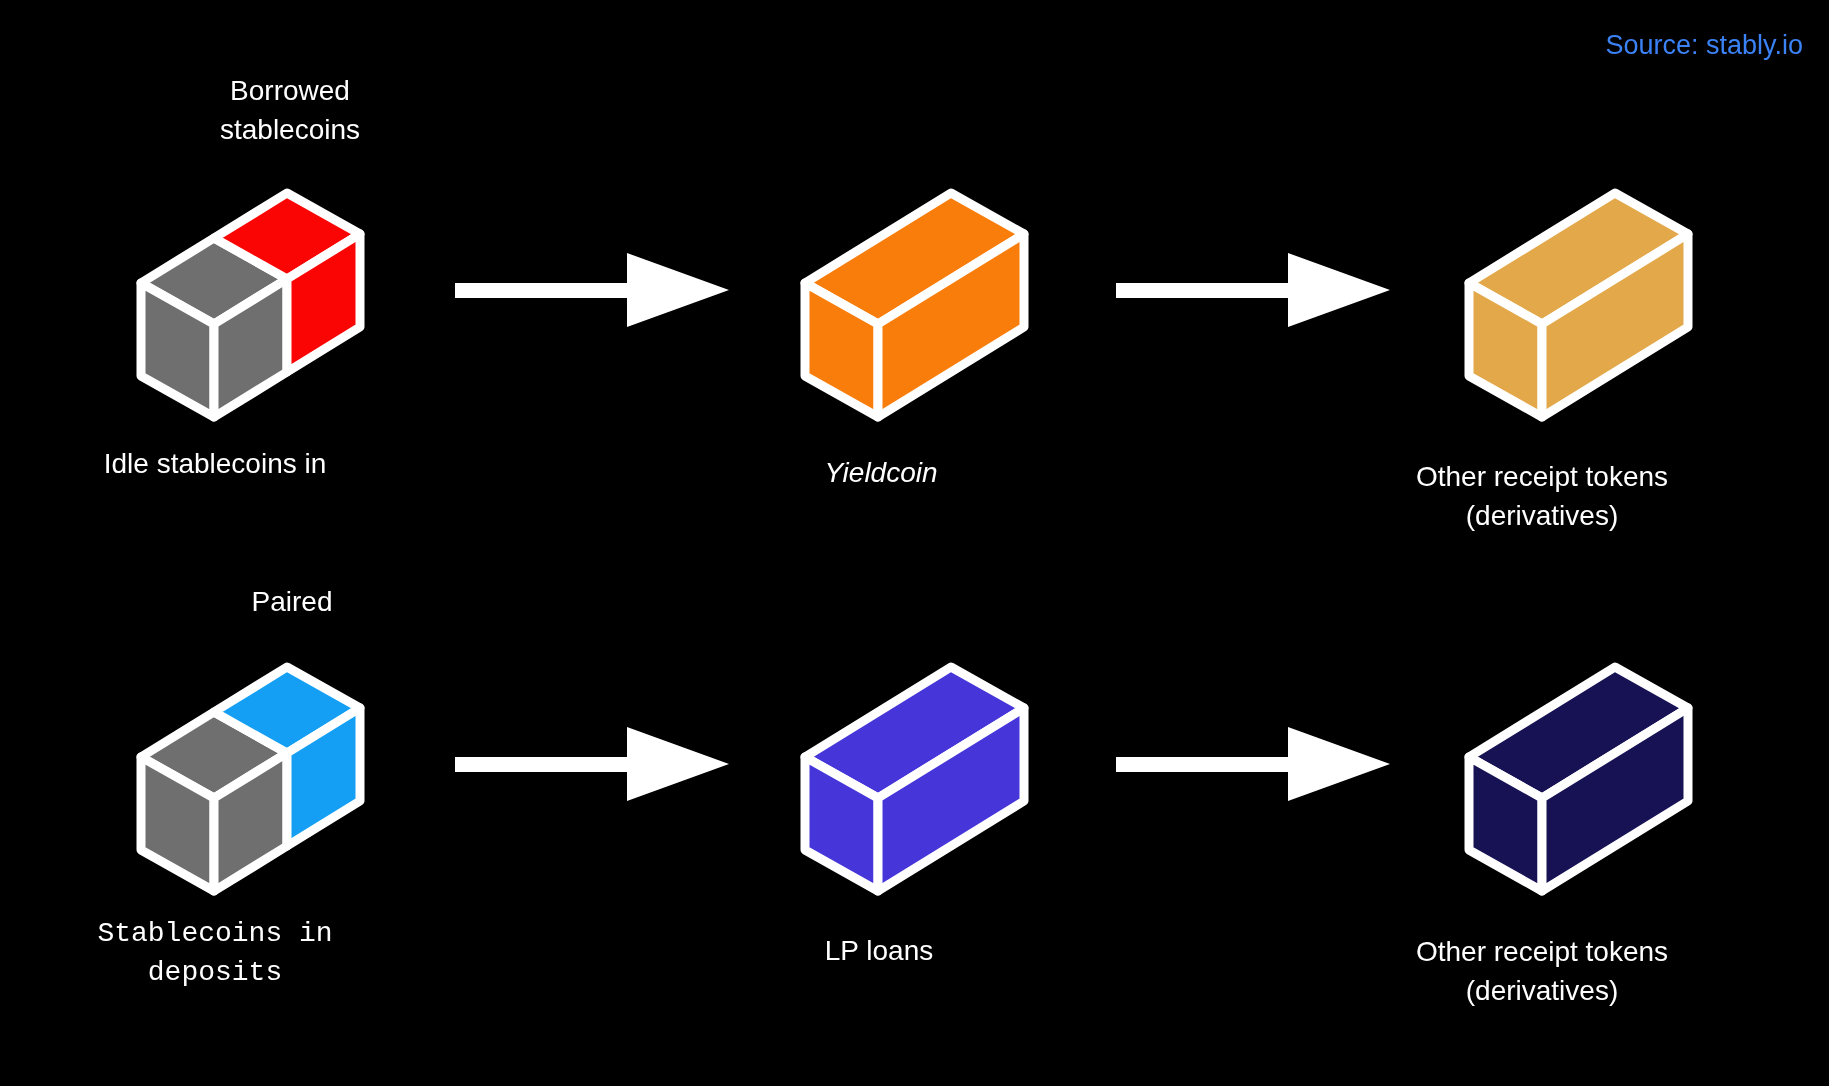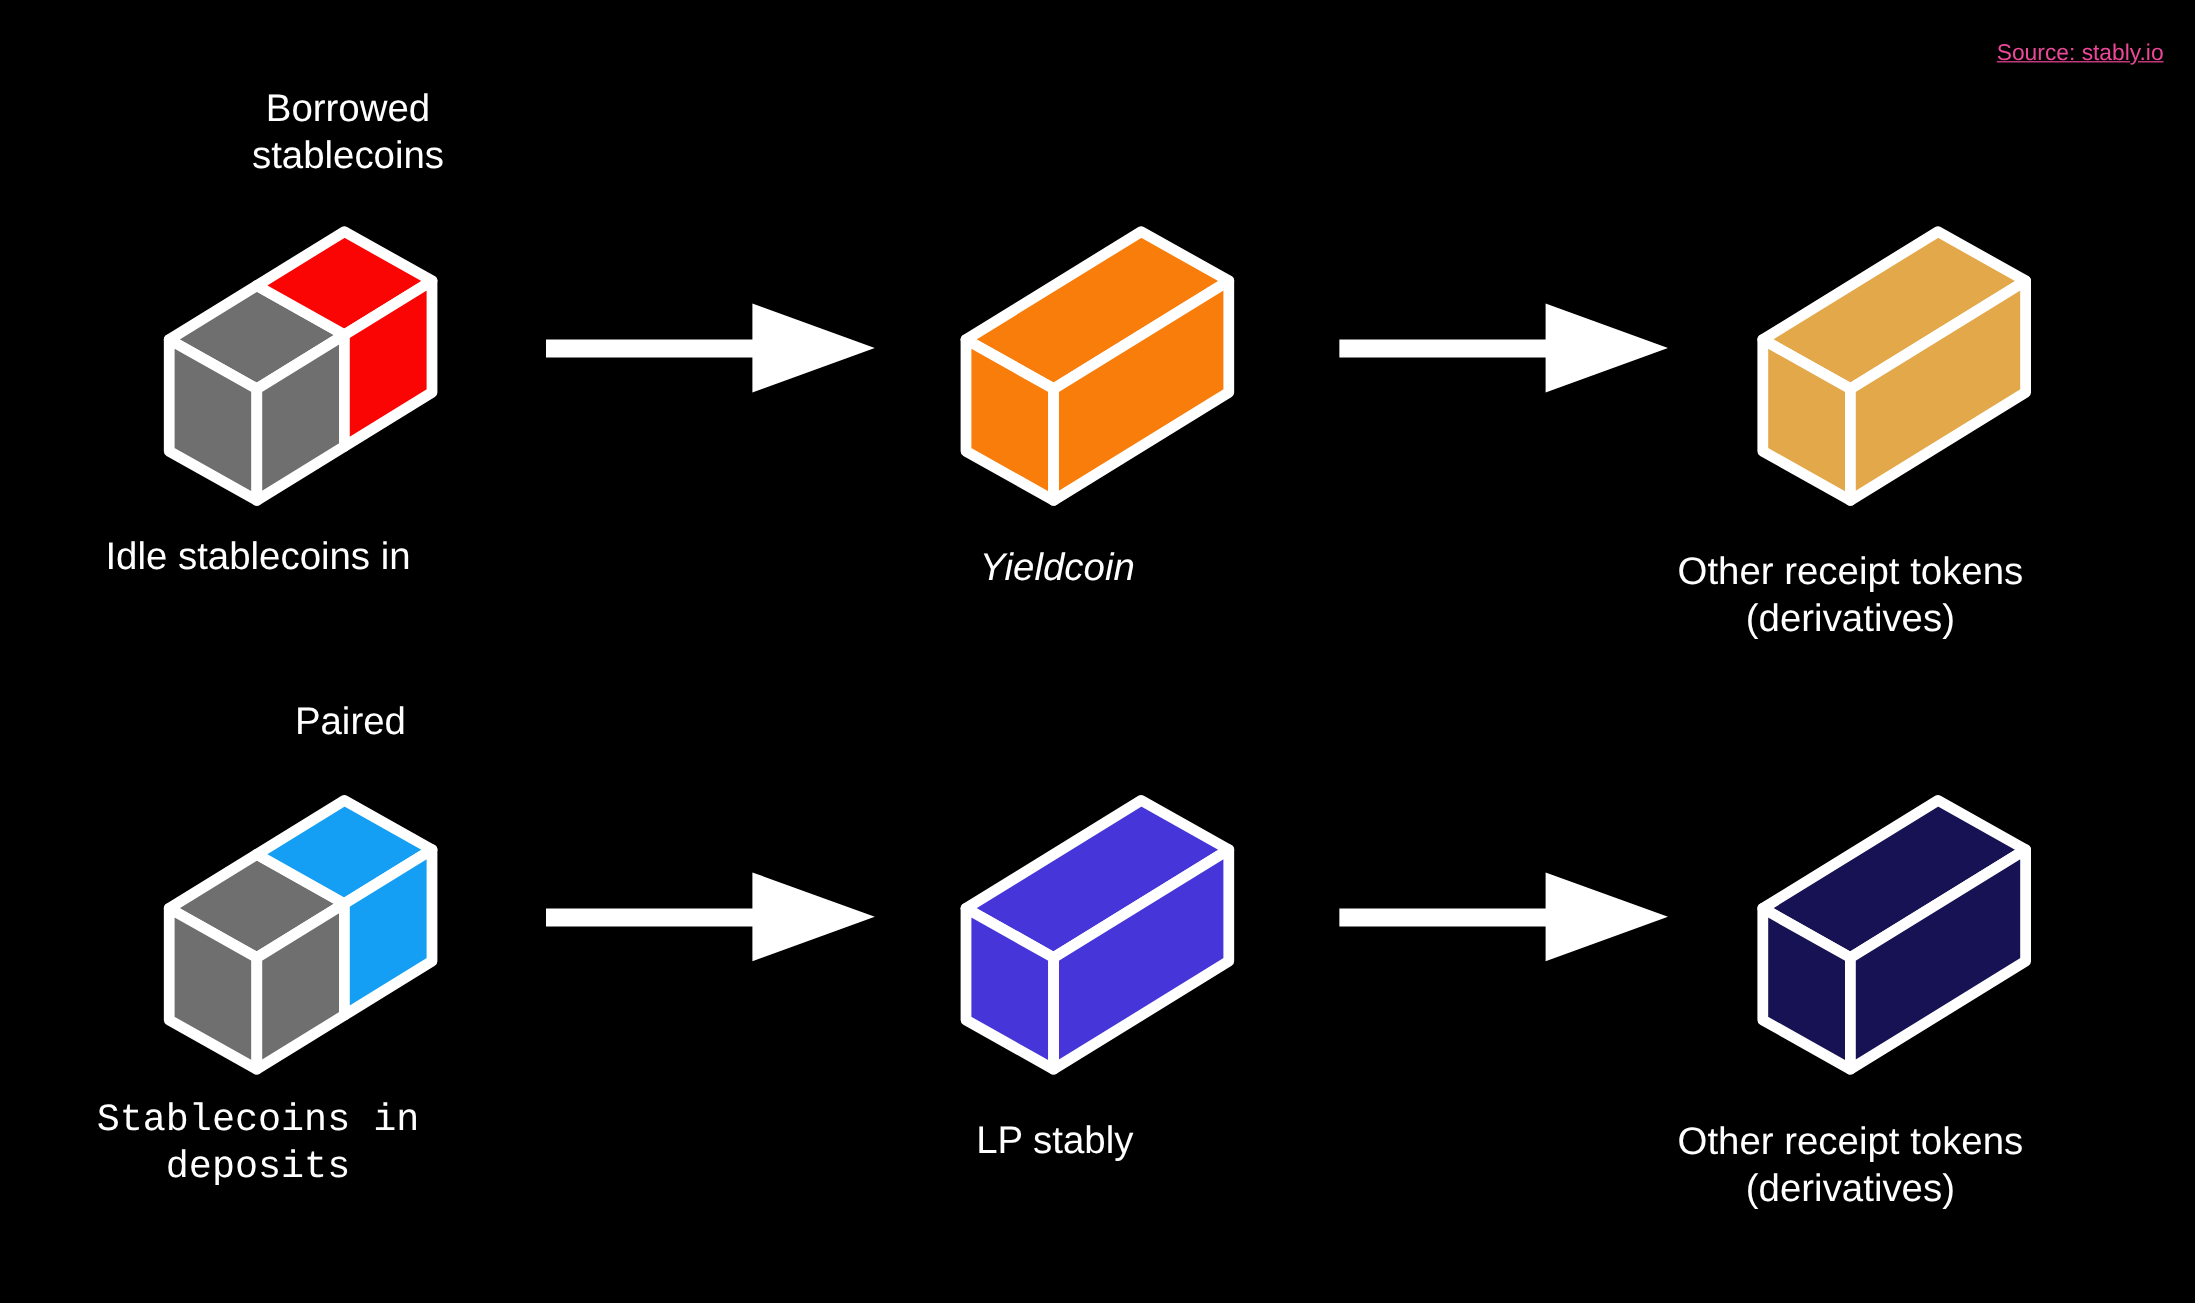--- a/index.html
+++ b/index.html
@@ -13,32 +13,31 @@
     height: 1086px;
     background: #000;
     overflow: hidden;
     font-family: "Liberation Sans", sans-serif;
   }
   .label {
     position: absolute;
     width: 300px;
     text-align: center;
     color: #ffffff;
-    font-size: 32px;
+    font-size: 28px;
     line-height: 39px;
     white-space: nowrap;
   }
   .source-credit {
     position: absolute;
     top: 30px;
     right: 26px;
-    color: #ec4899;
-    font-size: 19px;
+    color: #3b82f6;
+    font-size: 27px;
     line-height: 30px;
-    text-decoration: underline;
   }
   .cuboid {
     position: absolute;
     width: 229px;
     height: 234px;
   }
   .cuboid polygon {
     stroke: #ffffff;
     stroke-width: 9;
     stroke-linejoin: round;
@@ -128,21 +127,21 @@
       <polygon points="0,31 172,31 172,1 274,38 172,75 172,46 0,46" fill="#ffffff"></polygon>
     </svg>
 
     <svg class="cuboid" style="left:800px; top:662px;" viewBox="0 0 229 234">
       <polygon points="78,136 5,95 151,5 224,46" fill="#4636d9"></polygon>
       <polygon points="78,229 5,188 5,95 78,136" fill="#4636d9"></polygon>
       <polygon points="78,229 224,139 224,46 78,136" fill="#4636d9"></polygon>
     </svg>
 
     <div class="label" style="left:729px; top:931px;">
-      <div>LP stably</div>
+      <div>LP loans</div>
     </div>
 
     <svg class="arrow" style="left:1116px; top:726px;" viewBox="0 0 276 76">
       <polygon points="0,31 172,31 172,1 274,38 172,75 172,46 0,46" fill="#ffffff"></polygon>
     </svg>
 
     <svg class="cuboid" style="left:1464px; top:662px;" viewBox="0 0 229 234">
       <polygon points="78,136 5,95 151,5 224,46" fill="#161253"></polygon>
       <polygon points="78,229 5,188 5,95 78,136" fill="#161253"></polygon>
       <polygon points="78,229 224,139 224,46 78,136" fill="#161253"></polygon>

